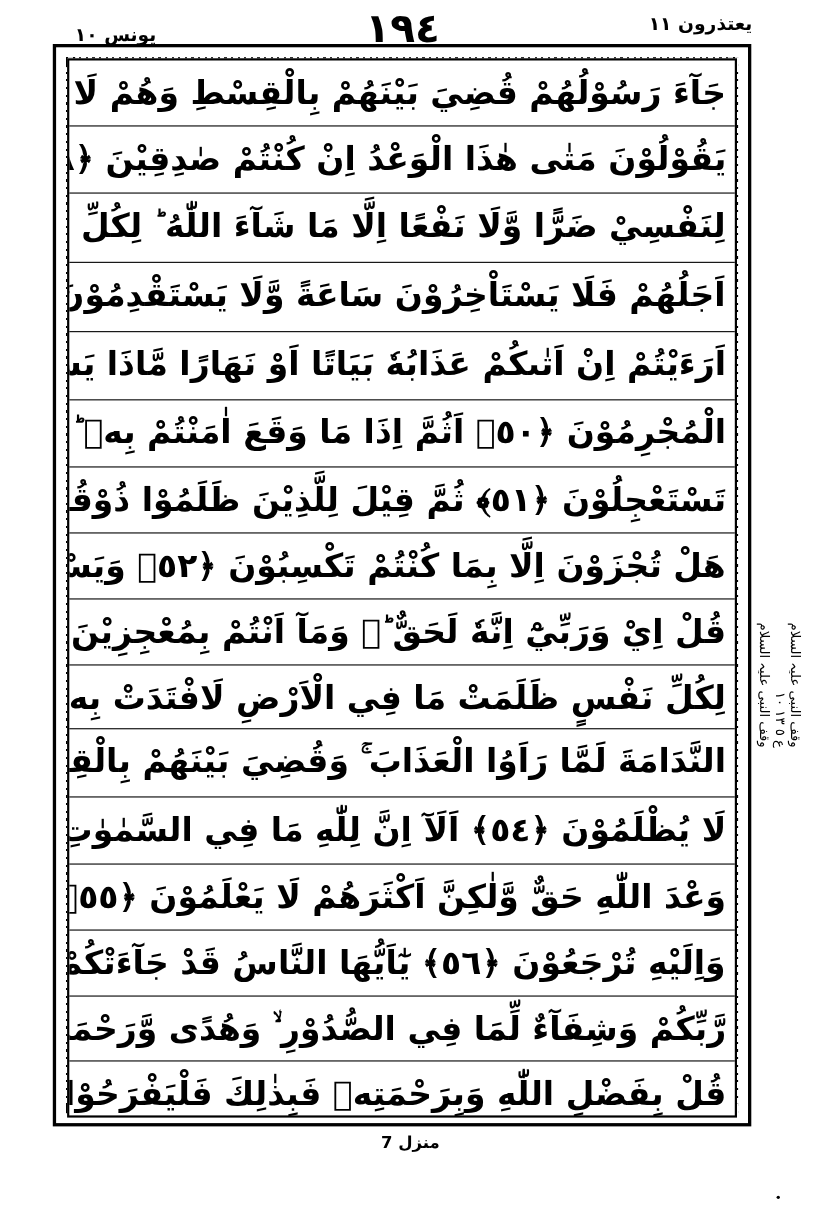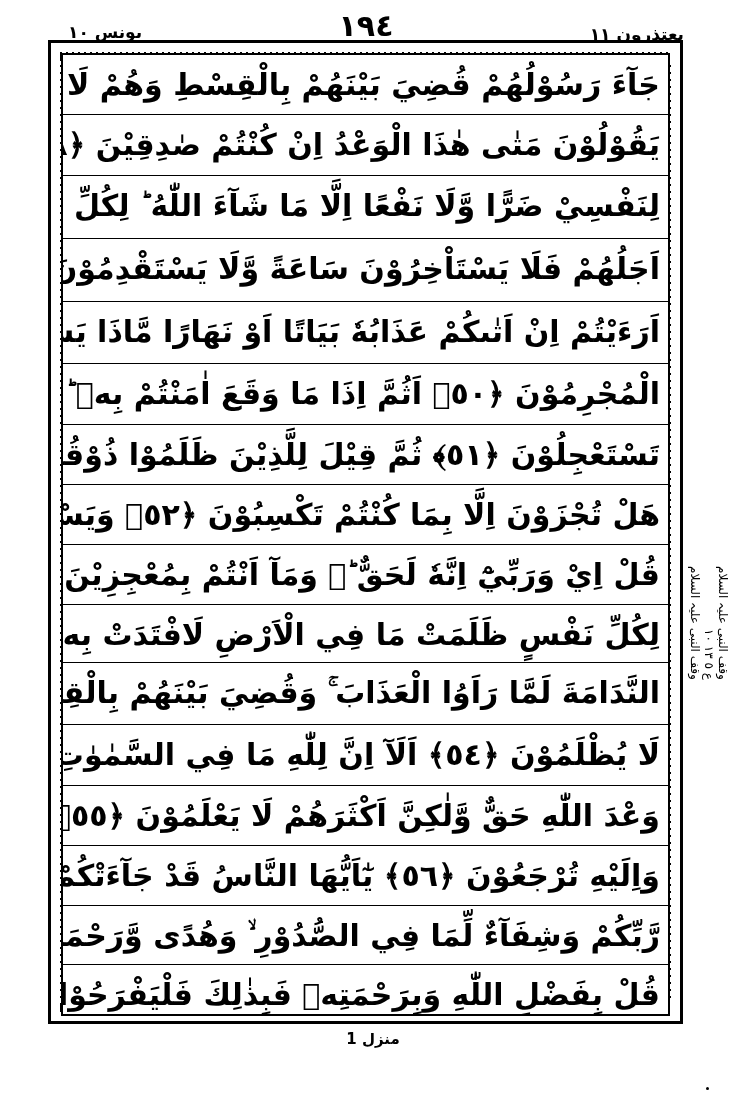--- a/index.html
+++ b/index.html
@@ -30,27 +30,26 @@
     }
     .hdr-left {
       left: 20px;
       top: 14px;
       font-size: 17px;
     }
     .hdr-right {
       right: 0px;
       top: 4px;
       font-size: 17px;
-      margin-top: 12px;
     }
     .hdr-center {
       left: 50%;
       transform: translateX(-50%);
       top: 2px;
-      font-size: 30px;
+      font-size: 37px;
       line-height: 32px;
       font-family: "DejaVu Sans", sans-serif;
     }
     .frame {
       position: absolute;
       left: 48px;
       top: 40px;
       width: 635px;
       height: 984px;
       box-sizing: border-box;
@@ -163,15 +162,15 @@
     <div class="verse-line" style="top:910px;height:57px">قُلْ بِفَضْلِ اللّٰهِ وَبِرَحْمَتِهٖ فَبِذٰلِكَ فَلْيَفْرَحُوْا ؕ هُوَ خَيْرٌ مِّمَّا</div>
   </div>
 </div>
 
 <div class="margin-note">
   <span>وقف النبی علیہ السلام</span>
   <span>ع ٥ ١٣ ١٠</span>
   <span>وقف النبی علیہ السلام</span>
 </div>
 
-<div class="footer">منزل 1</div>
+<div class="footer">منزل 7</div>
 
 <div class="stray-mark"></div>
 
 </body></html>

